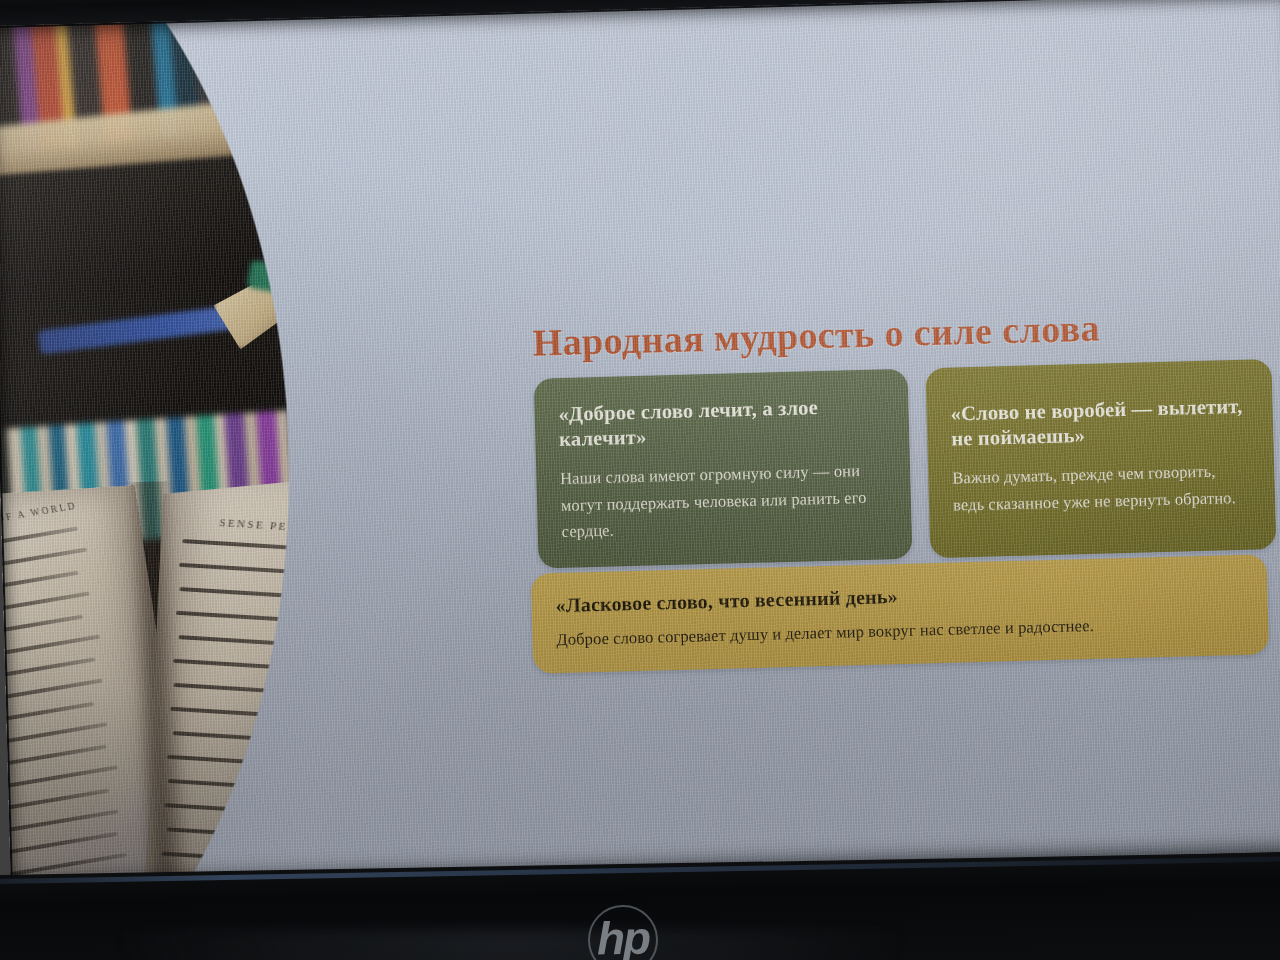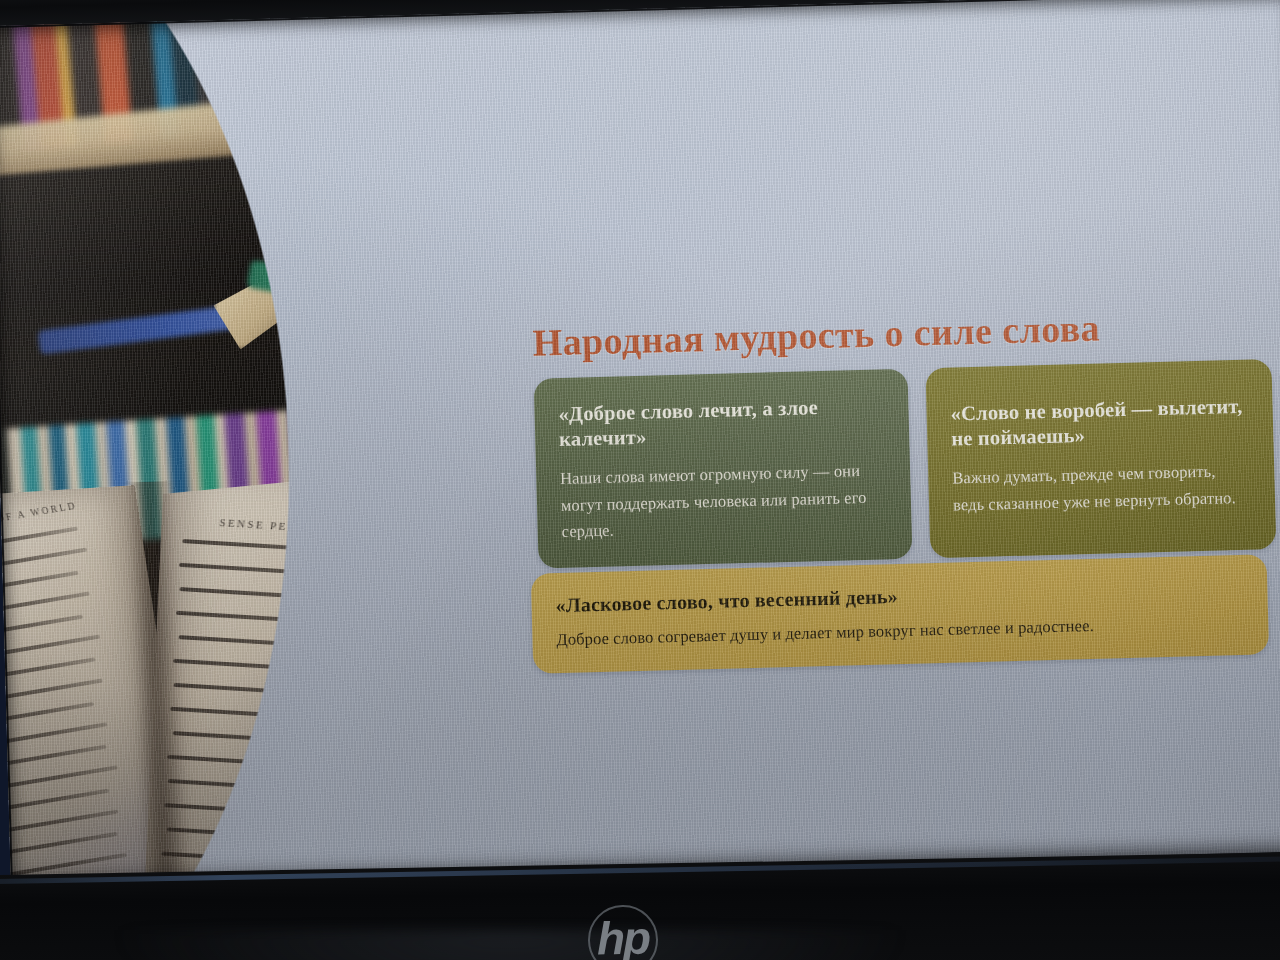--- a/index.html
+++ b/index.html
@@ -6,21 +6,21 @@
     margin: 0; padding: 0;
     width: 1280px; height: 960px;
     overflow: hidden;
     background: #000;
     font-family: "Liberation Serif", serif;
   }
 
   #stage {
     position: relative;
     width: 1280px; height: 960px;
-    background: #0f172a;
+    background: #404040;
     overflow: hidden;
   }
 
   
   .bezel-top {
     position: absolute;
     left: -40px; top: -30px;
     width: 1400px; height: 70px;
     background: linear-gradient(180deg, #1b1d20 0%, #0a0b0d 55%, #16181b 100%);
     transform: rotate(-1.55deg);

